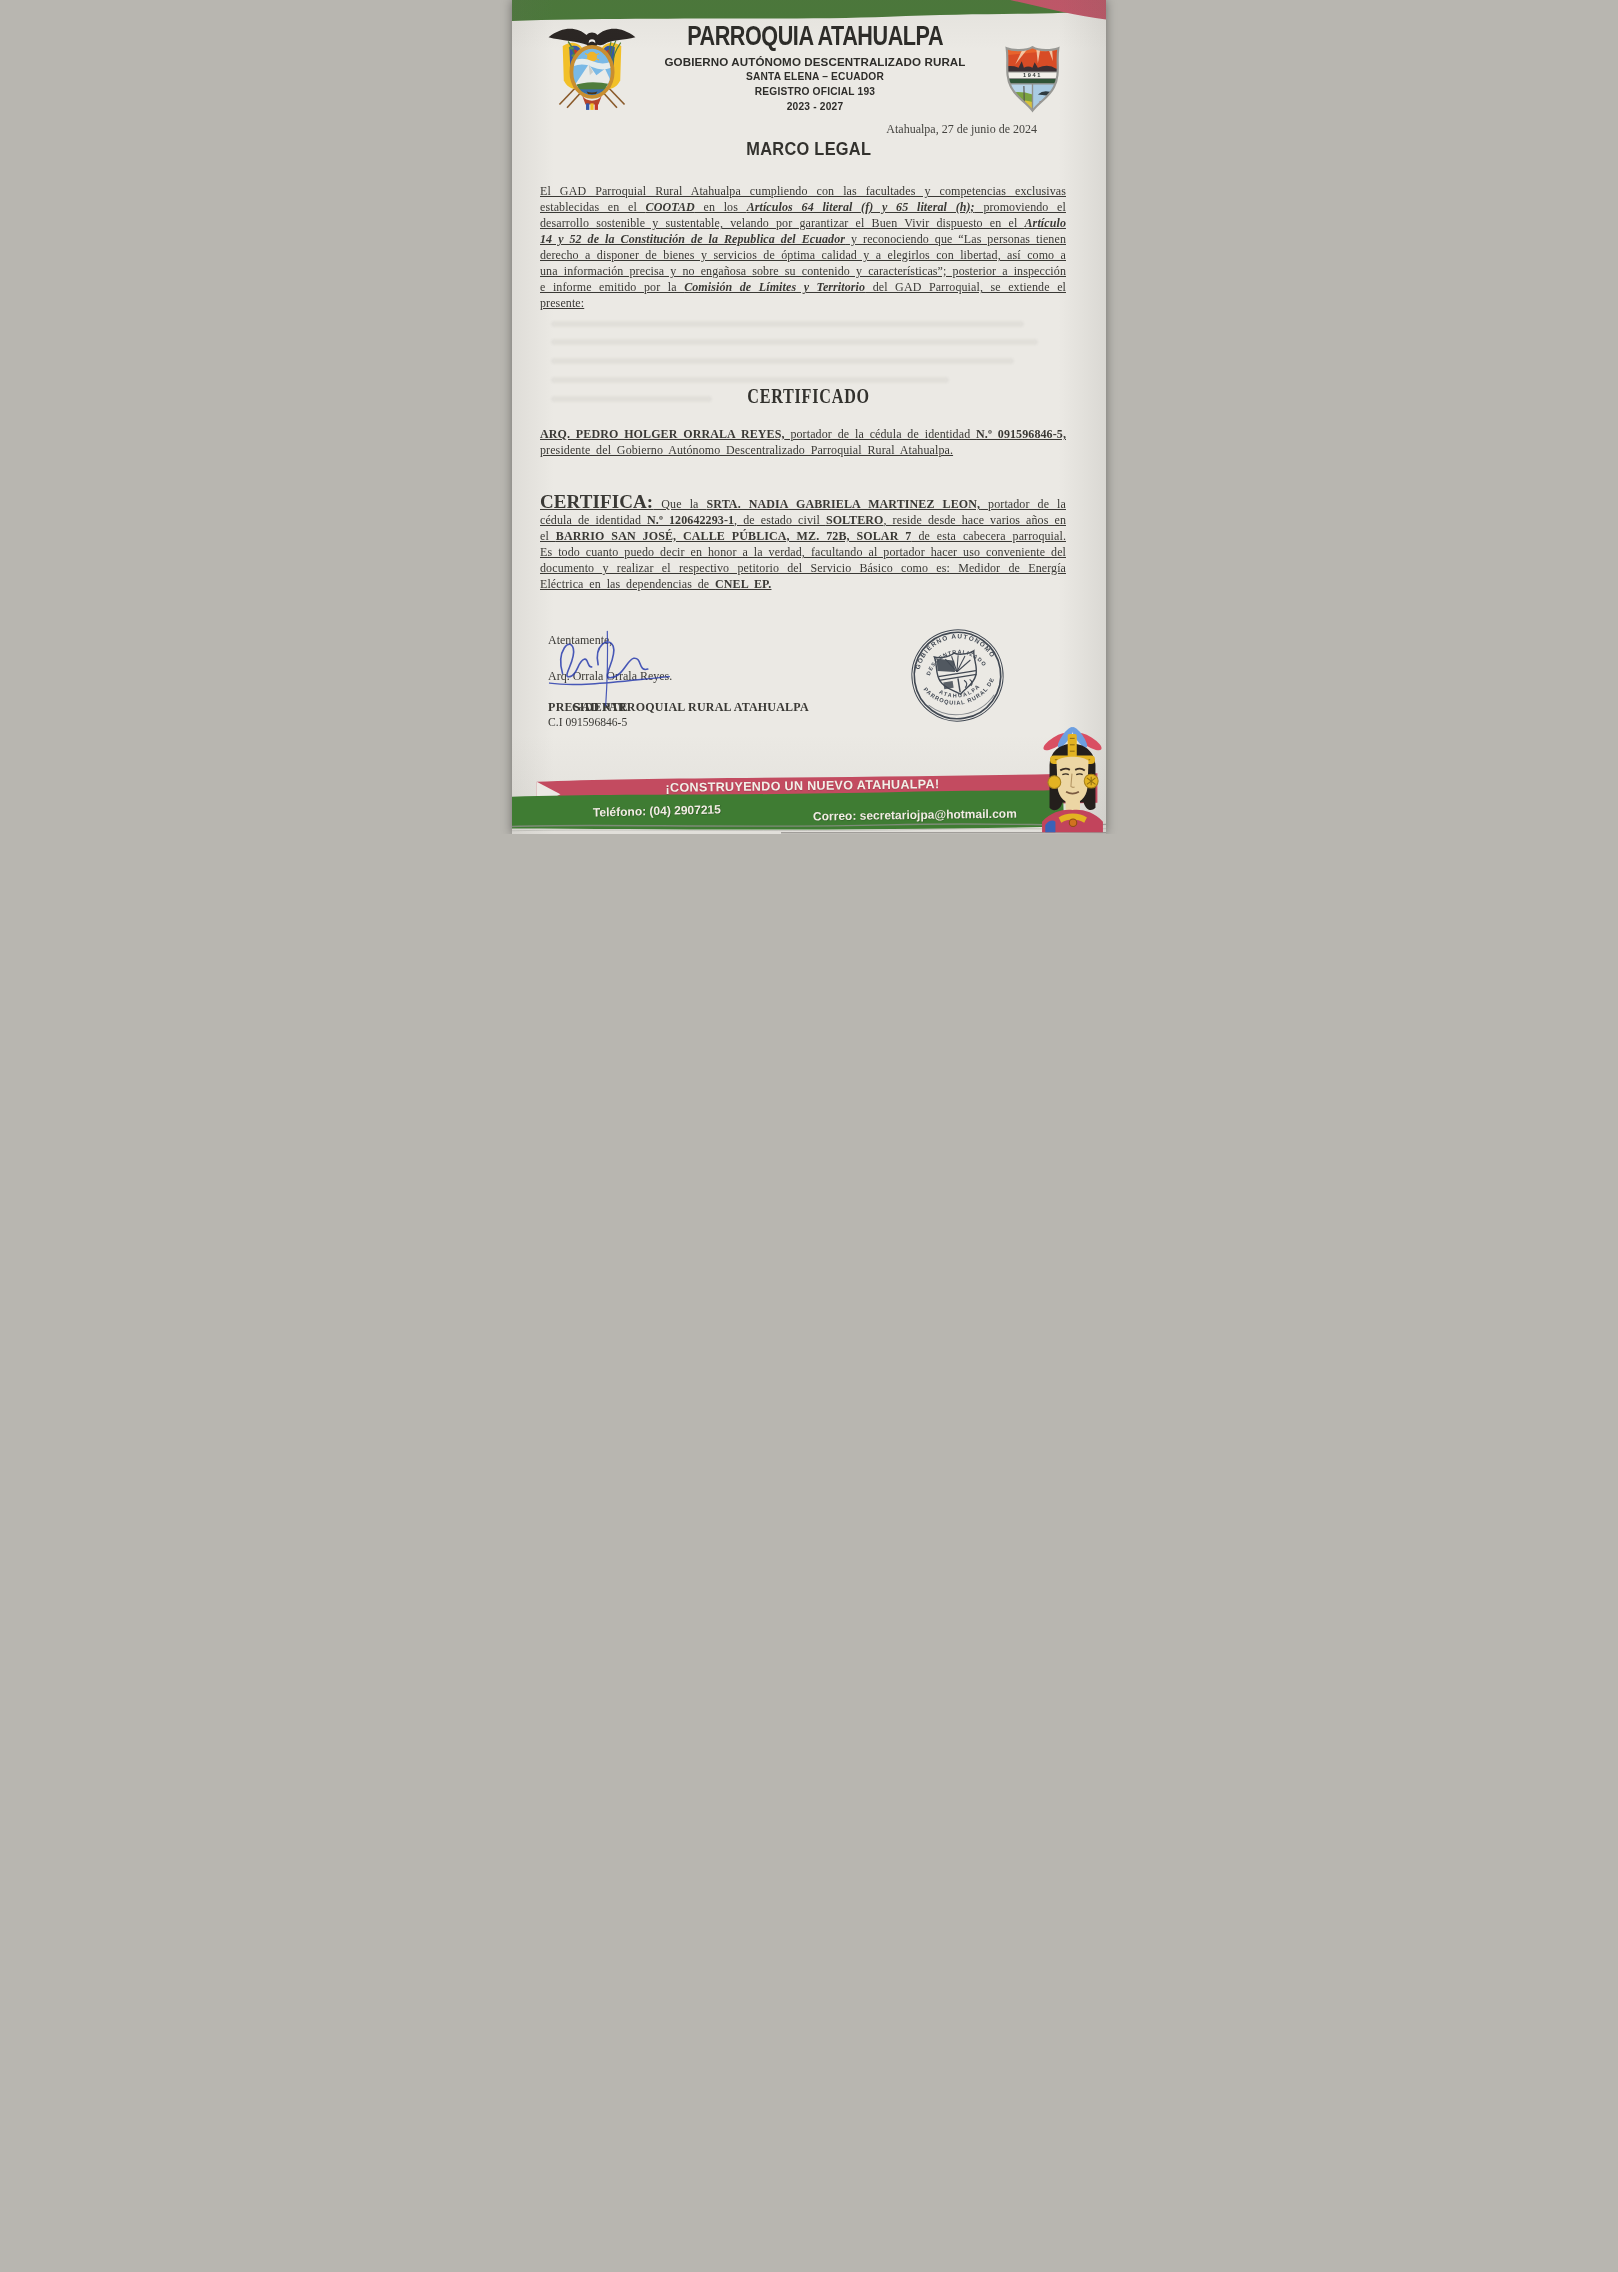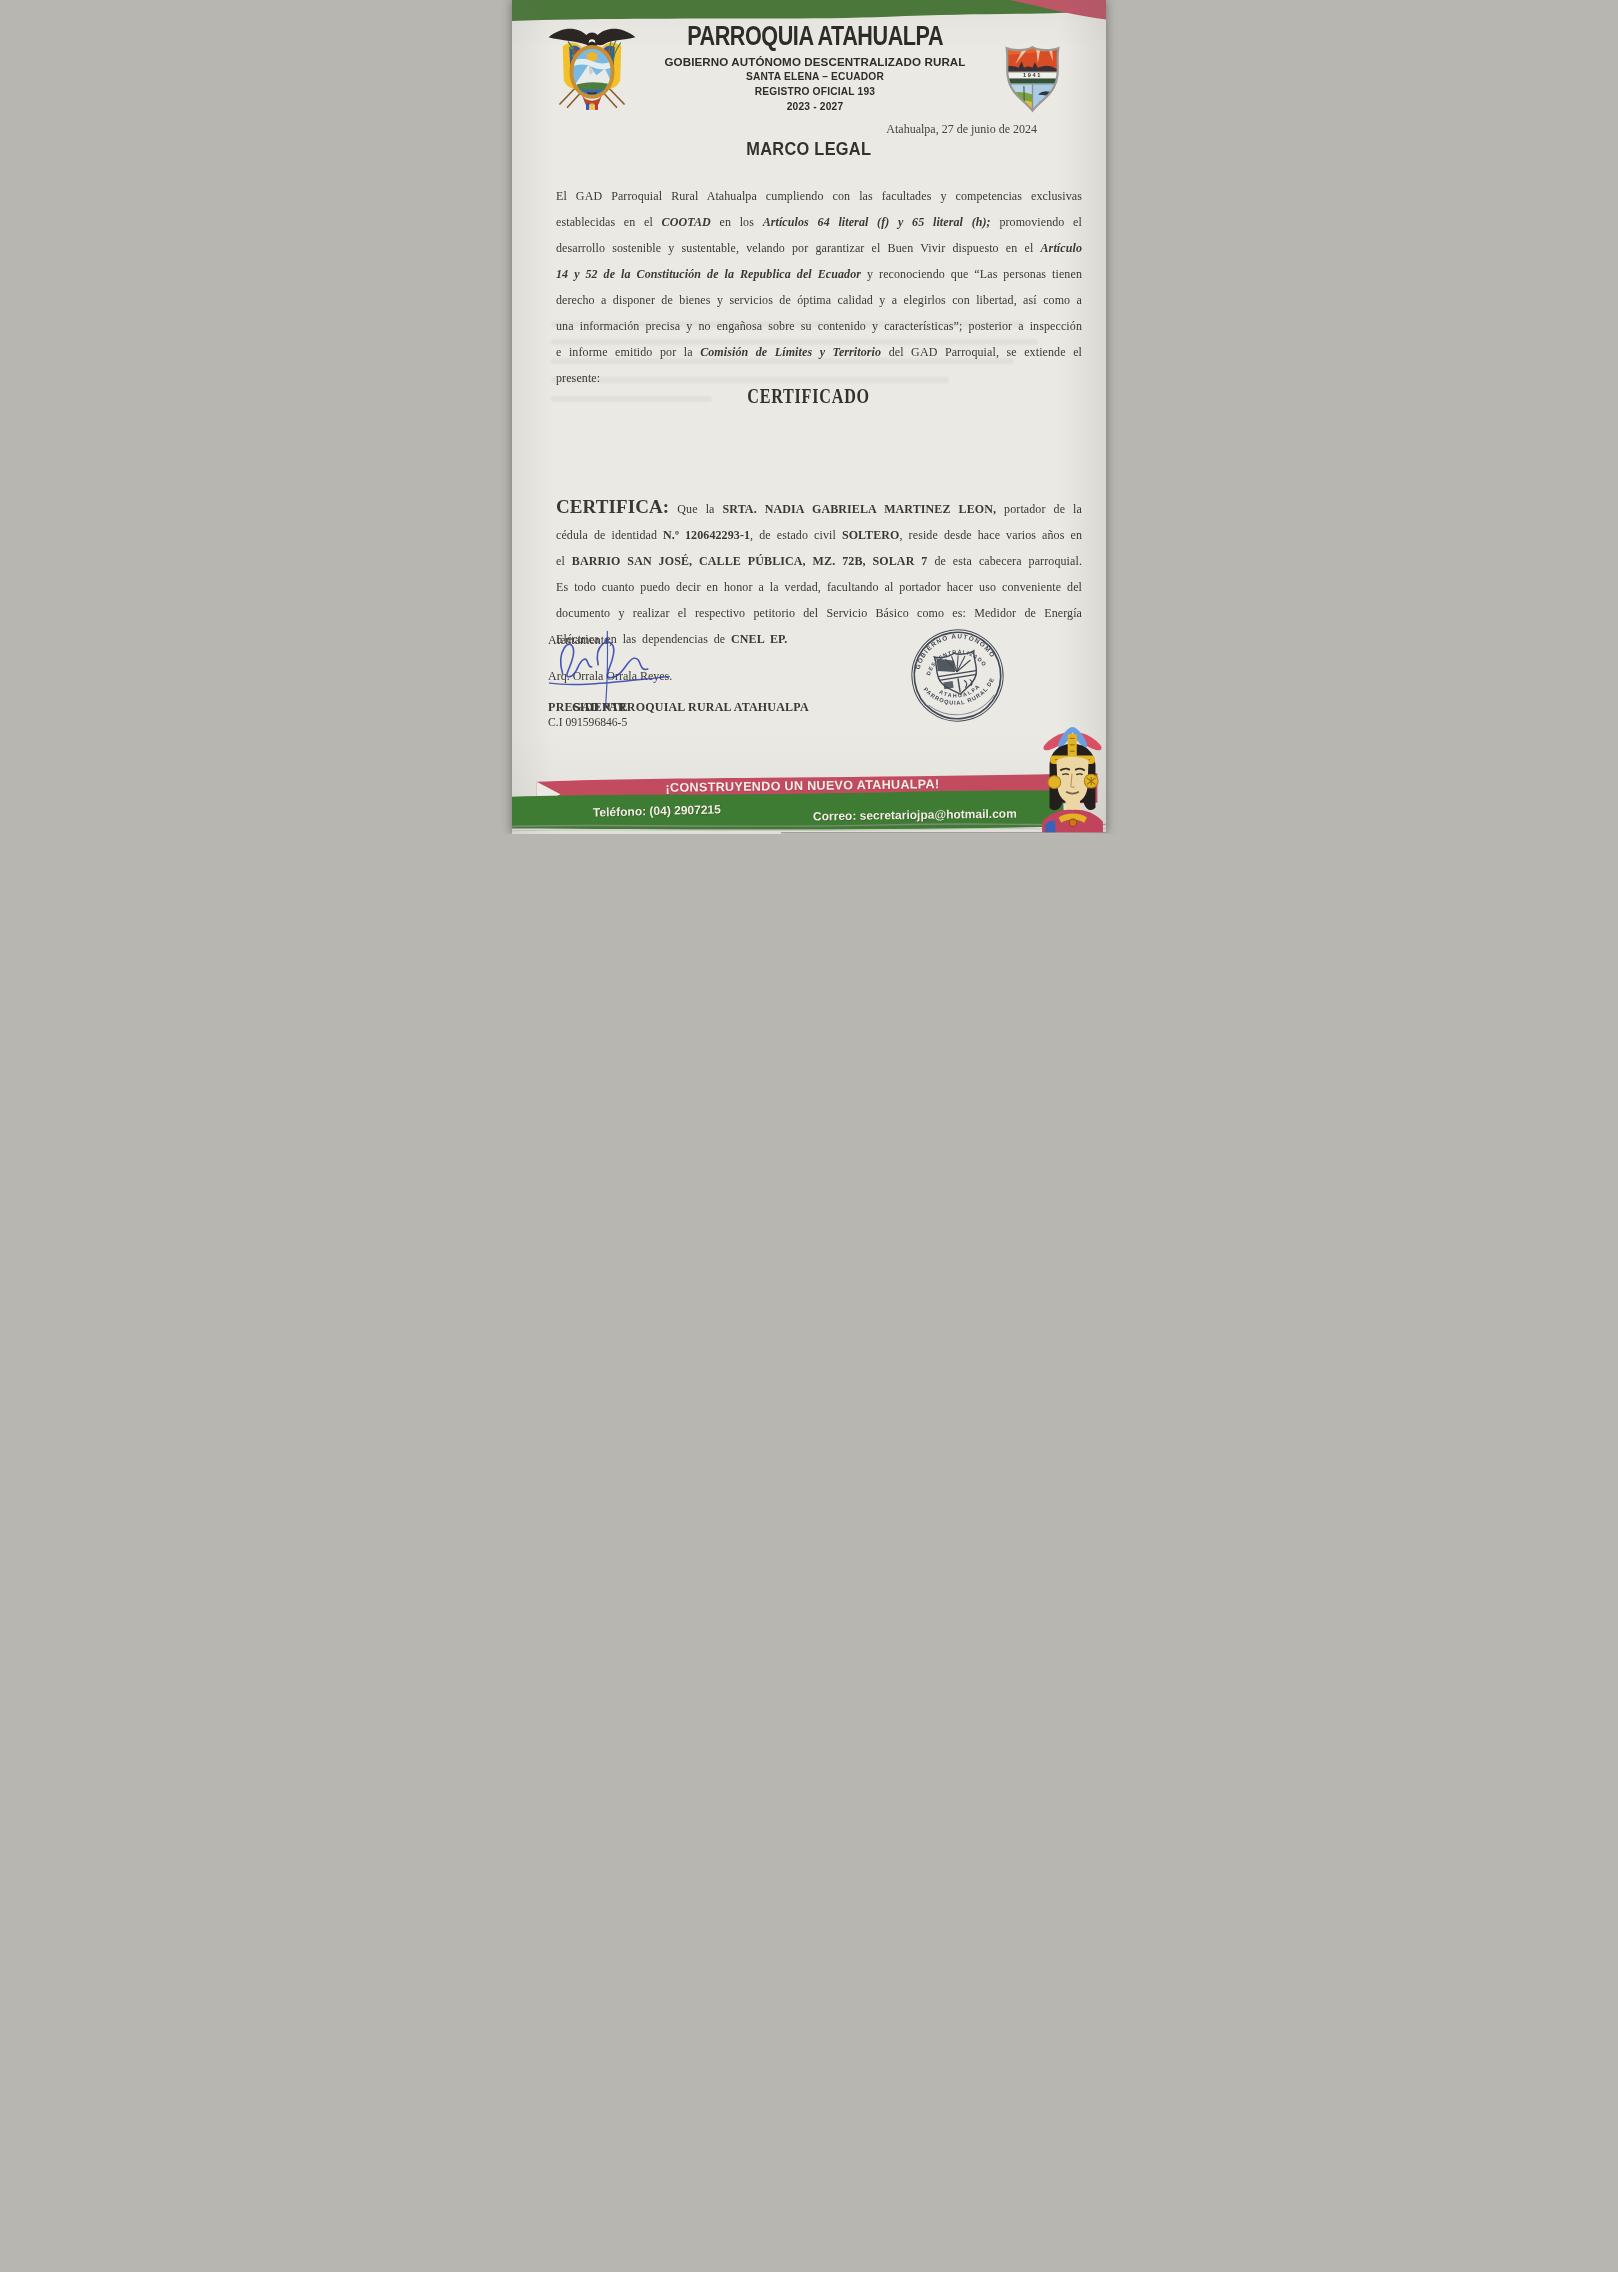--- a/index.html
+++ b/index.html
@@ -25,22 +25,22 @@
 
   .date-line{position:absolute;top:122px;right:69px;font-size:12px;color:#44433f;}
 
   .h-marco{position:absolute;top:141px;left:0;width:100%;text-align:center;}
   .h-marco span{display:inline-block;font:700 16.7px/1 "Liberation Sans",sans-serif;letter-spacing:0.3px;
                 transform:scale(.98,1.15);color:#33322e;}
   .h-cert{position:absolute;top:388px;left:0;width:100%;text-align:center;}
   .h-cert span{display:inline-block;font:700 17px/1 "Liberation Serif",serif;letter-spacing:0.8px;
                transform:scale(.95,1.18);color:#32312d;}
 
-  .par{position:absolute;left:44px;width:526px;font-size:12px;line-height:26px;
-       text-align:justify;word-spacing:2.7px;letter-spacing:0.1px;color:var(--ink,#3a3935);z-index:2;}
+  .par{position:absolute;left:28px;width:526px;font-size:12px;line-height:16px;
+       text-align:justify;word-spacing:2.7px;letter-spacing:0.1px;color:var(--ink,#3a3935);z-index:2;text-decoration:underline;}
   .p1{top:171px;}
   .p2{top:414px;}
   .p3{top:482px;}
   .b{font-weight:700;}
   .i{font-style:italic;}
   .lg{font-size:19px;}
 
   .closing{position:absolute;left:36px;top:633px;font-size:12px;z-index:2;}
   .sig-svg{position:absolute;left:30px;top:628px;width:136px;height:81px;z-index:3;}
   .sig-name{position:absolute;left:36px;top:669px;font-size:12px;z-index:2;}
@@ -179,20 +179,21 @@
   <div class="h-marco">
     <span>MARCO LEGAL</span>
   </div>
 
   <p class="par p1"><span>El GAD Parroquial Rural Atahualpa cumpliendo con las facultades y competencias exclusivas establecidas en el </span><span class="b i">COOTAD</span><span> en los </span><span class="b i">Artículos 64 literal (f) y 65 literal (h);</span><span> promoviendo el desarrollo sostenible y sustentable, velando por garantizar el Buen Vivir dispuesto en el </span><span class="b i">Artículo 14 y 52 de la Constitución de la Republica del Ecuador</span><span> y reconociendo que “Las personas tienen derecho a disponer de bienes y servicios de óptima calidad y a elegirlos con libertad, así como a una información precisa y no engañosa sobre su contenido y características”; posterior a inspección e informe emitido por la </span><span class="b i">Comisión de Límites y Territorio</span><span> del GAD Parroquial, se extiende el presente:</span></p>
 
   <div class="h-cert">
     <span>CERTIFICADO</span>
   </div>
 
+  <p class="par p2"><span class="b">ARQ. PEDRO HOLGER ORRALA REYES,</span><span> portador de la cédula de identidad </span><span class="b">N.º 091596846-5,</span><span> presidente del Gobierno Autónomo Descentralizado Parroquial Rural Atahualpa.</span></p>
   <p class="par p3"><span class="b lg">CERTIFICA:</span><span> Que la </span><span class="b">SRTA. NADIA GABRIELA MARTINEZ LEON,</span><span> portador de la cédula de identidad </span><span class="b">N.º 120642293-1</span><span>, de estado civil </span><span class="b">SOLTERO</span><span>, reside desde hace varios años en el </span><span class="b">BARRIO SAN JOSÉ, CALLE PÚBLICA, MZ. 72B, SOLAR 7</span><span> de esta cabecera parroquial. Es todo cuanto puedo decir en honor a la verdad, facultando al portador hacer uso conveniente del documento y realizar el respectivo petitorio del Servicio Básico como es: Medidor de Energía Eléctrica en las dependencias de </span><span class="b">CNEL EP.</span></p>
 
   <div class="closing">Atentamente,</div>
 
   <svg class="sig-svg" viewBox="0 0 252 150">
     <g fill="none" stroke="var(--signature_blue)" stroke-width="3" stroke-linecap="round" opacity=".85">
       <path d="M38,84 C26,42 52,16 58,38 C64,60 34,94 52,90 C66,87 66,62 78,58 C86,55 84,74 92,72"></path>
       <path d="M104,68 C96,32 124,14 132,34 C140,56 108,94 128,92 C150,90 158,58 170,56 C186,54 178,82 196,76"></path>
       <path d="M14,102 C70,110 150,98 236,90" stroke-width="2.6"></path>
       <path d="M121,6 C122,48 121,100 118,144" stroke-width="2.2"></path>

